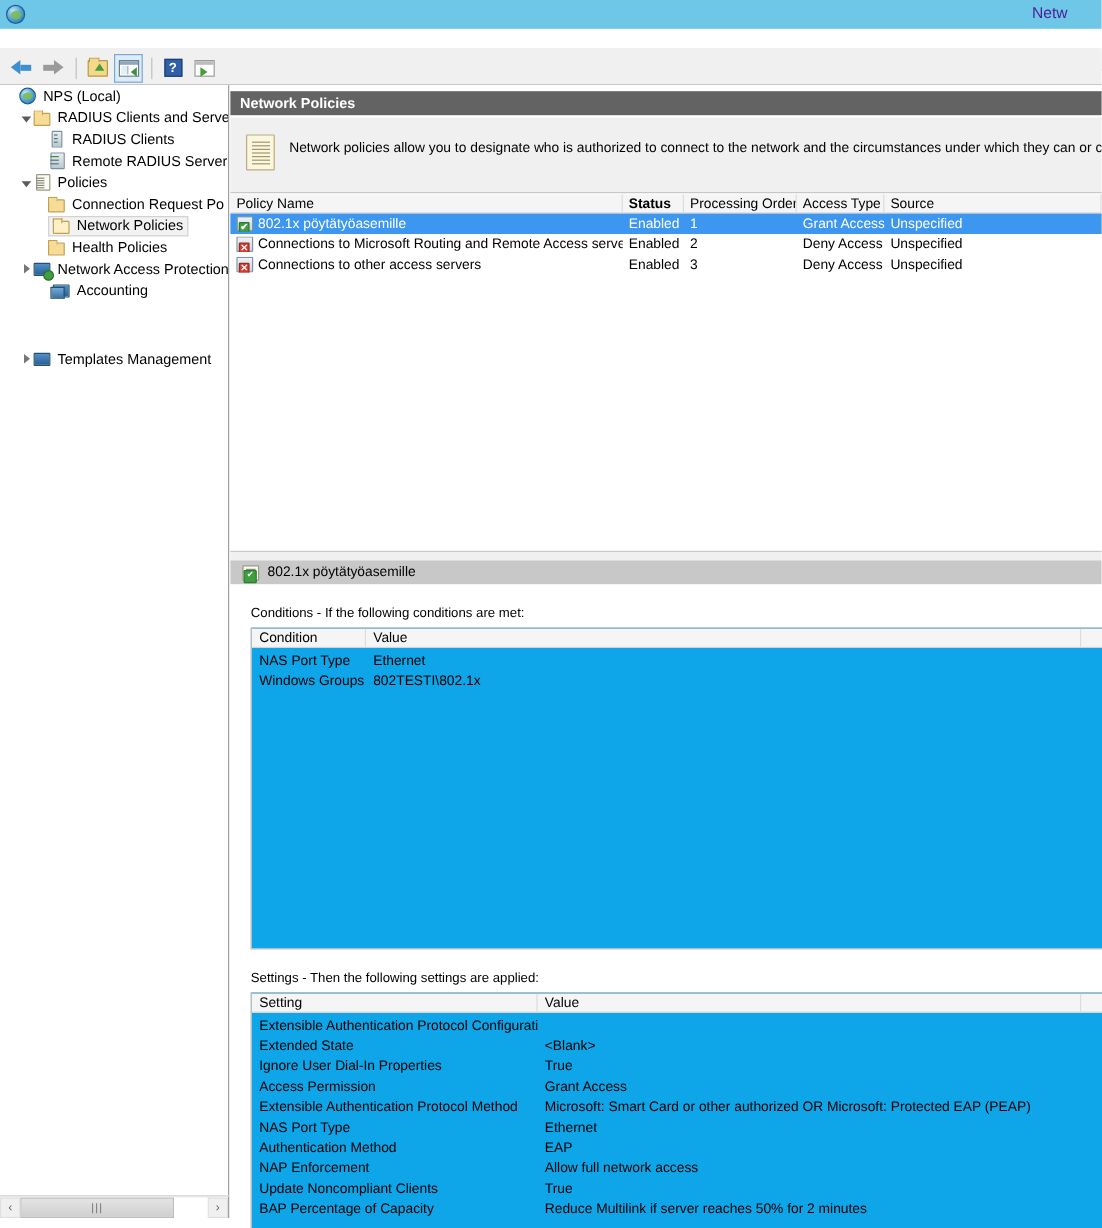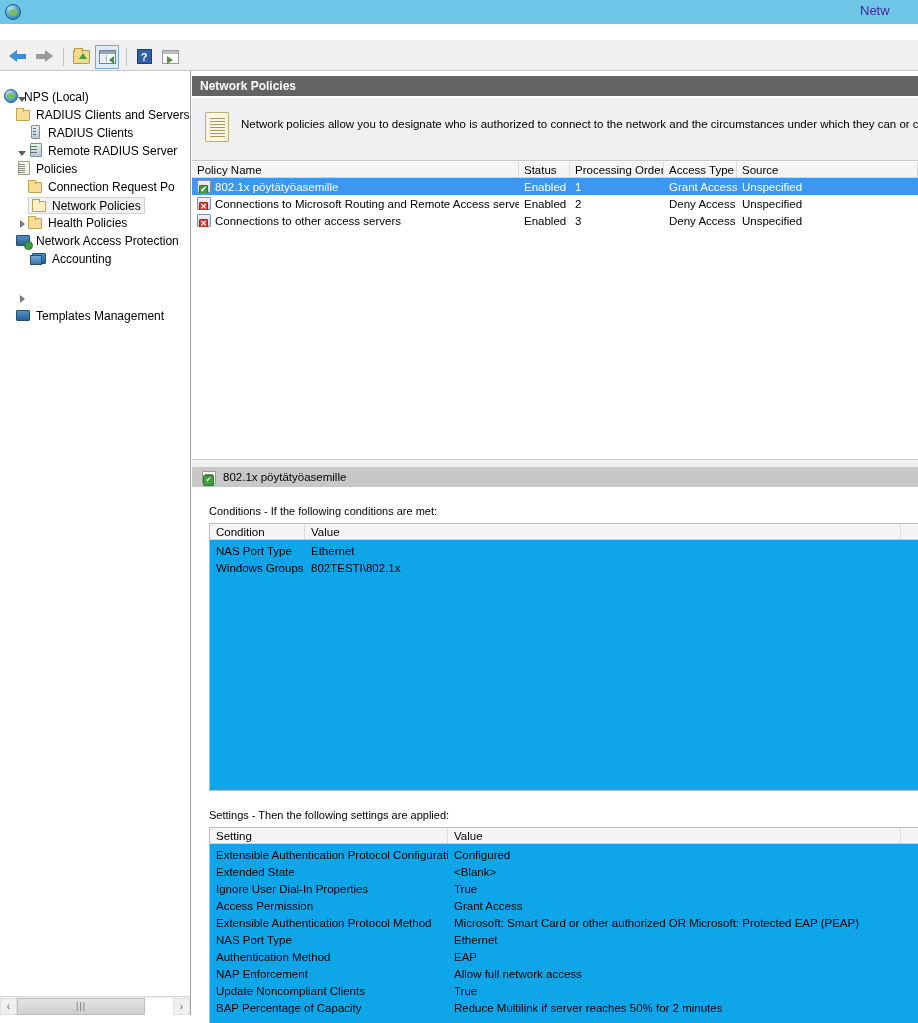--- a/index.html
+++ b/index.html
@@ -118,22 +118,22 @@
   .ic-props .tri { position:absolute; left:4px; top:5px; width:0;height:0;
     border-top:4px solid transparent;border-bottom:4px solid transparent;border-left:6px solid #4a9a3c; }
 
   
   #tree-pane {
     position: absolute; left: 0; top: 71px; width: 191px; height: 925px;
     background: #fff; border-right: 1px solid #a0a0a0;
     overflow: hidden;
   }
   .tree-row {
-    display: flex; align-items: flex-start; height: 18px;
-    padding-left: 4px; white-space: nowrap; cursor: default; flex-direction: column;
+    display: flex; align-items: center; height: 18px;
+    padding-left: 4px; white-space: nowrap; cursor: default;
   }
   .tw { width: 12px; height: 18px; display: flex; align-items: center; justify-content: center; flex: none; }
   .tw .tri-open {
     width: 0; height: 0; border-left: 4px solid transparent; border-right: 4px solid transparent;
     border-top: 5px solid #5a5a5a; margin-top: 2px;
   }
   .tw .tri-closed {
     width: 0; height: 0; border-top: 4px solid transparent; border-bottom: 4px solid transparent;
     border-left: 5px solid #777;
   }
@@ -497,21 +497,21 @@
   </div>
 
   <div id="banner">
     <div class="banner-icon"></div>
     <div id="banner-text">Network policies allow you to designate who is authorized to connect to the network and the circumstances under which they can or cannot co</div>
   </div>
 
   <div id="policy-list">
     <div id="policy-head">
         <div class="ph" style="width: 327px;">Policy Name</div>
-        <div class="ph" style="width: 51px;">Status</div>
+        <div class="ph" style="width: 51px; font-weight: bold;">Status</div>
         <div class="ph" style="width: 94px;">Processing Order</div>
         <div class="ph" style="width: 73px;">Access Type</div>
         <div class="ph" style="width: 181px;">Source</div>
       </div>
     <div id="policy-rows">
         <div class="prow sel">
           <div class="pcell" style="width: 327px;">
             <div class="p-icon">
               <span class="badge ok">✔</span>
             </div>
@@ -577,21 +577,20 @@
 
     <div class="sec-title">Settings - Then the following settings are applied:</div>
     <div class="grid-wrap" style="height:252px">
       <div class="grid-head" id="set-head">
           <div class="gh" style="width: 238px;">Setting</div>
           <div class="gh" style="width: 453px;">Value</div>
         </div>
       <div id="set-rows">
           <div class="grid-row">
             <div class="gcell" style="width: 238px;">Extensible Authentication Protocol Configuration</div>
-            <div class="gcell" style="width: 453px;">Configured</div>
           </div>
           <div class="grid-row">
             <div class="gcell" style="width: 238px;">Extended State</div>
             <div class="gcell" style="width: 453px;">&lt;Blank&gt;</div>
           </div>
           <div class="grid-row">
             <div class="gcell" style="width: 238px;">Ignore User Dial-In Properties</div>
             <div class="gcell" style="width: 453px;">True</div>
           </div>
           <div class="grid-row">

